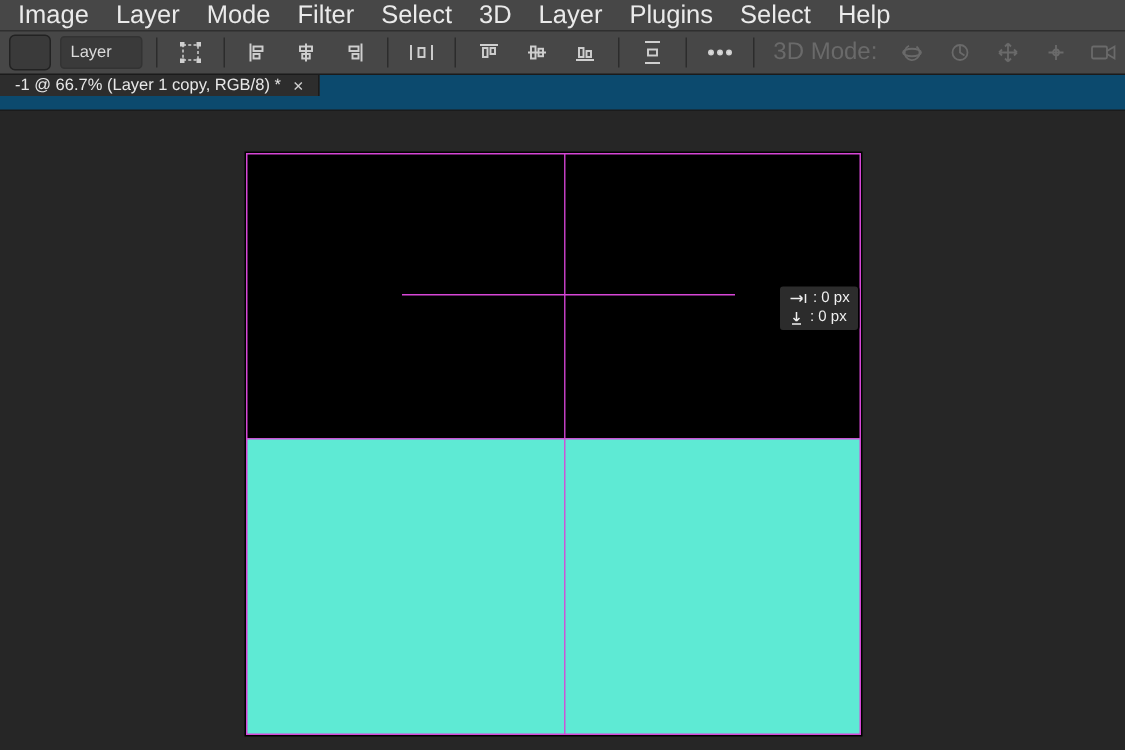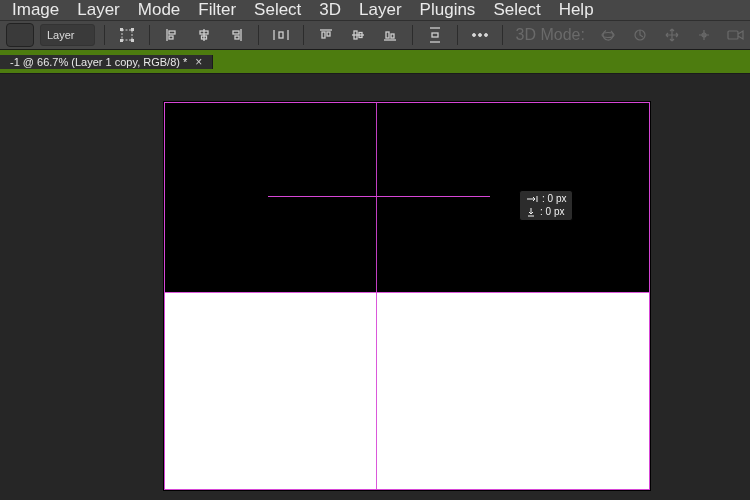--- a/index.html
+++ b/index.html
@@ -59,42 +59,42 @@
     padding: 0 6px; gap: 5px;
     font-size: 11px; color:#dcdcdc;
   }
   .sep {
     width: 1px; height: 20px; background: #2c2c2c;
     margin: 0 3px;
   }
   .label3d { font-size: 16px; color:#6a6a6a; padding: 0 4px; }
   .tabbar {
     height: 24px;
-    background: #4d7c0f;
-    display:flex; align-items:center;
+    background: #0c4a6e;
+    display:flex; align-items:flex-start;
     border-bottom: 1px solid #1b1b1b;
   }
   .doc-tab {
     display:flex; align-items:center;
     padding: 0 10px;
     background: #2d2d2d;
     border-right: 1px solid #1b1b1b;
     font-size: 11px; color:#e8e8e8;
     gap: 8px;
   }
   .doc-tab .close { font-size: 12px; color:#cfcfcf; cursor:pointer; }
   .workspace {
     position:absolute; left:0; right:0; top:74px; bottom:0;
     background:#262626;
   }
   .canvas {
     position:absolute;
     left:164px; top:28px;
-    width:486px; height:388px;
-    background:#ffffff;
+    width:410px; height:388px;
+    background:#5eead4;
     box-shadow: 0 0 0 1px #000;
     text-decoration: underline;
   }
   .canvas .black-half {
     position:absolute; left:0; top:0; width:100%; height:190px;
     background:#000;
   }
   .bounds {
     position:absolute; left:0; top:0; width:100%; height:100%;
     border: 1px solid #d646d6;

